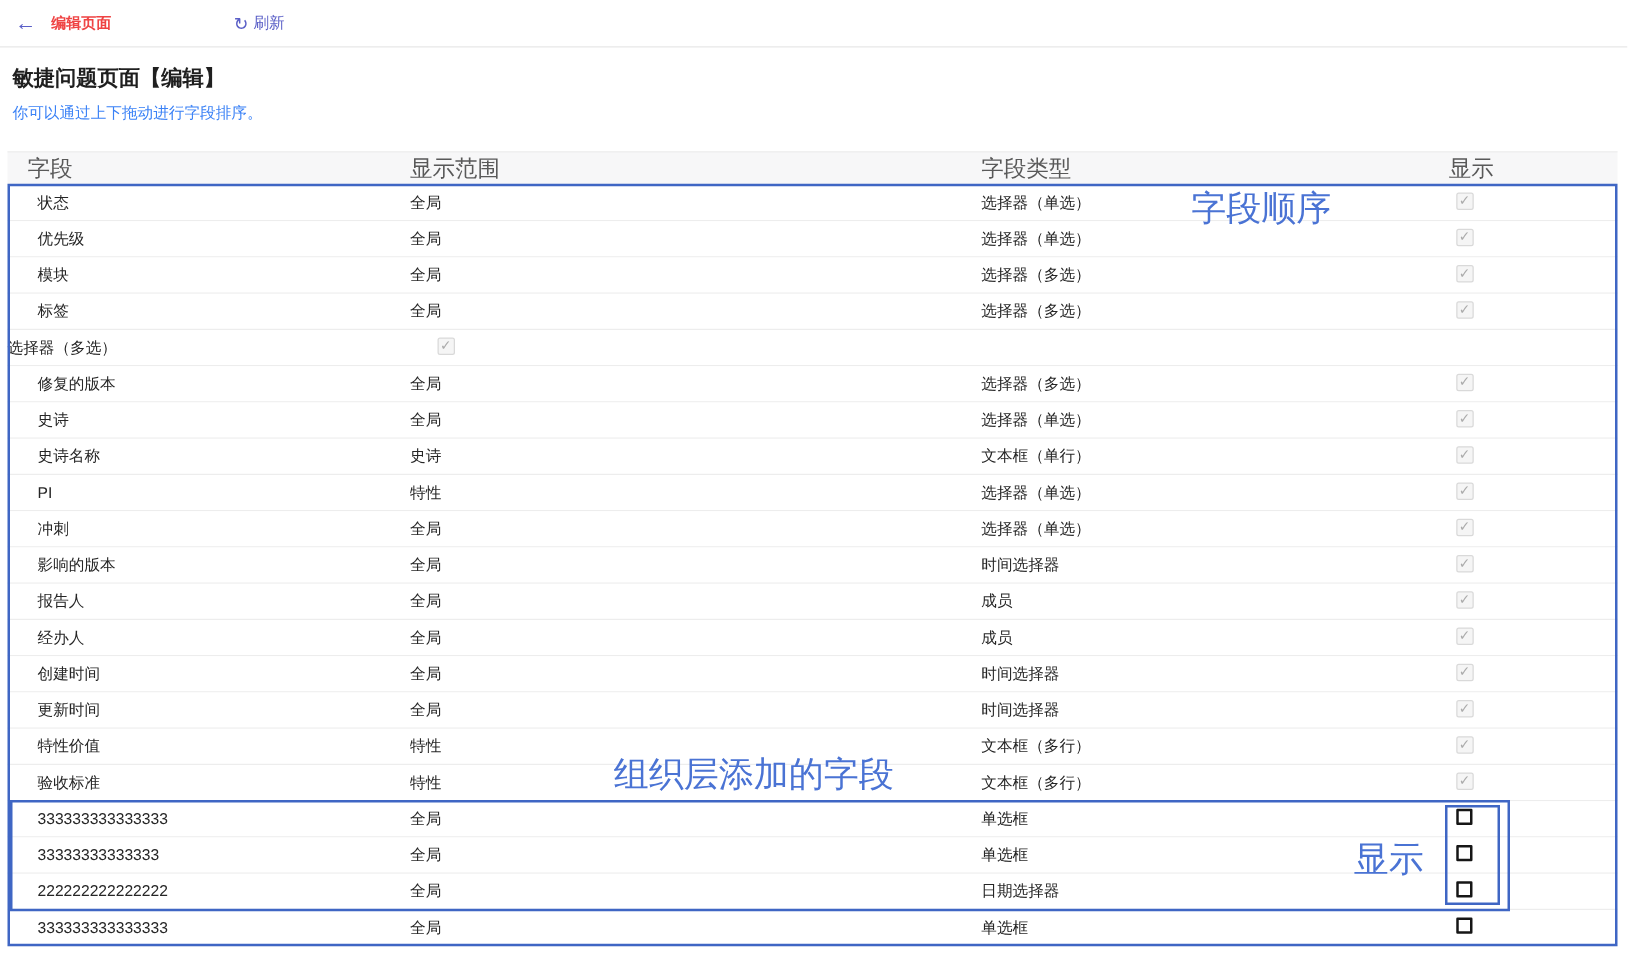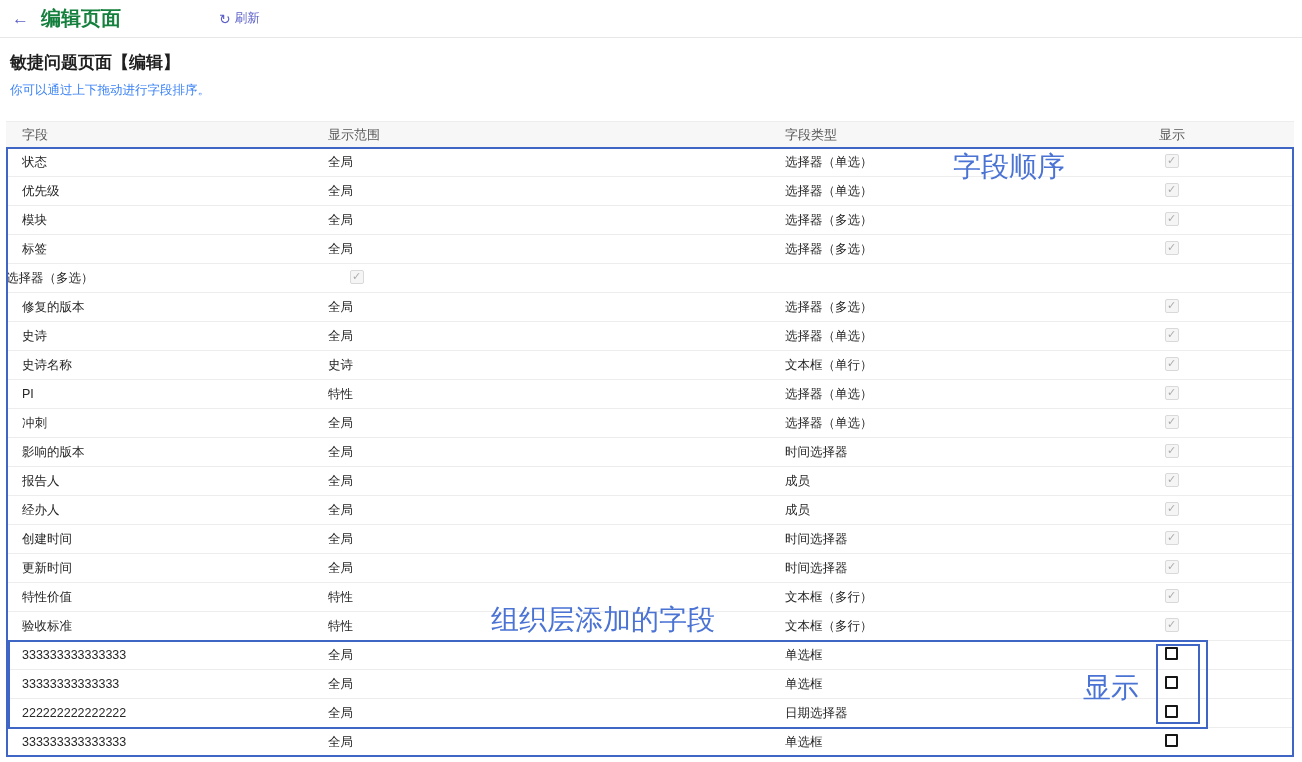--- a/index.html
+++ b/index.html
@@ -3,37 +3,37 @@
 <meta charset="utf-8">
 <style>
   * { margin:0; padding:0; box-sizing:border-box; }
   html,body { width:1302px; height:762px; background:#fff; overflow:hidden;
     font-family:"Liberation Sans","DejaVu Sans",sans-serif; color:#262626; }
 
   
   .topbar { height:38px; display:flex; align-items:center; padding-left:12px;
     border-bottom:1px solid #e7e7e7; }
   .back-icon { color:#5a5fc7; font-size:17px; line-height:1; cursor:pointer; margin-right:12px; }
-  .topbar-title { font-size:20px; font-weight:bold; color:#15803d; }
+  .topbar-title { font-size:12px; font-weight:bold; color:#ef4444; }
   .refresh-btn { margin-left:98px; display:flex; align-items:center; color:#5a5fc7;
     font-size:12.5px; cursor:pointer; }
   .refresh-icon { font-size:14px; margin-right:4px; line-height:1; }
 
   
   .page-title { margin:14px 0 0 10px; font-size:17px; font-weight:bold; color:#1f1f1f; line-height:22px; }
   .page-subtitle { margin:8px 0 0 10px; font-size:12.5px; color:#3b82f6; line-height:16px; }
 
   
   .table-area { position:relative; margin:23px 8px 0 6px; width:1288px; }
   .grid-row { display:grid; grid-template-columns:322px 457px 358px 1fr; align-items:center; }
   .thead { height:27px; background:#f7f7f8; border-top:1px solid #ededed;
-    color:#595959; font-size:13px; }
+    color:#595959; font-size:18px; }
   .thead .c1, .thead .c4 { padding-left:16px; }
   .trow { height:29px; border-bottom:1px solid #ededed; font-size:12.5px; background:#fff; }
-  .trow .c1 { padding-left:16px; white-space:nowrap; }
+  .trow .c1 { padding-left:24px; white-space:nowrap; }
   .c4 { padding-left:22px; }
 
   
   .checkbox { display:inline-block; position:relative; }
   .cb-disabled { width:14px; height:14px; background:#f5f5f5; border:1px solid #d9d9d9;
     border-radius:2px; }
   .cb-disabled.checked::after { content:"✓"; position:absolute; left:1px; top:-1px;
     font-size:11px; color:#ababab; }
   .cb-active { width:13px; height:13px; background:#fff; border:2px solid #161616;
     border-radius:1px; cursor:pointer; }

